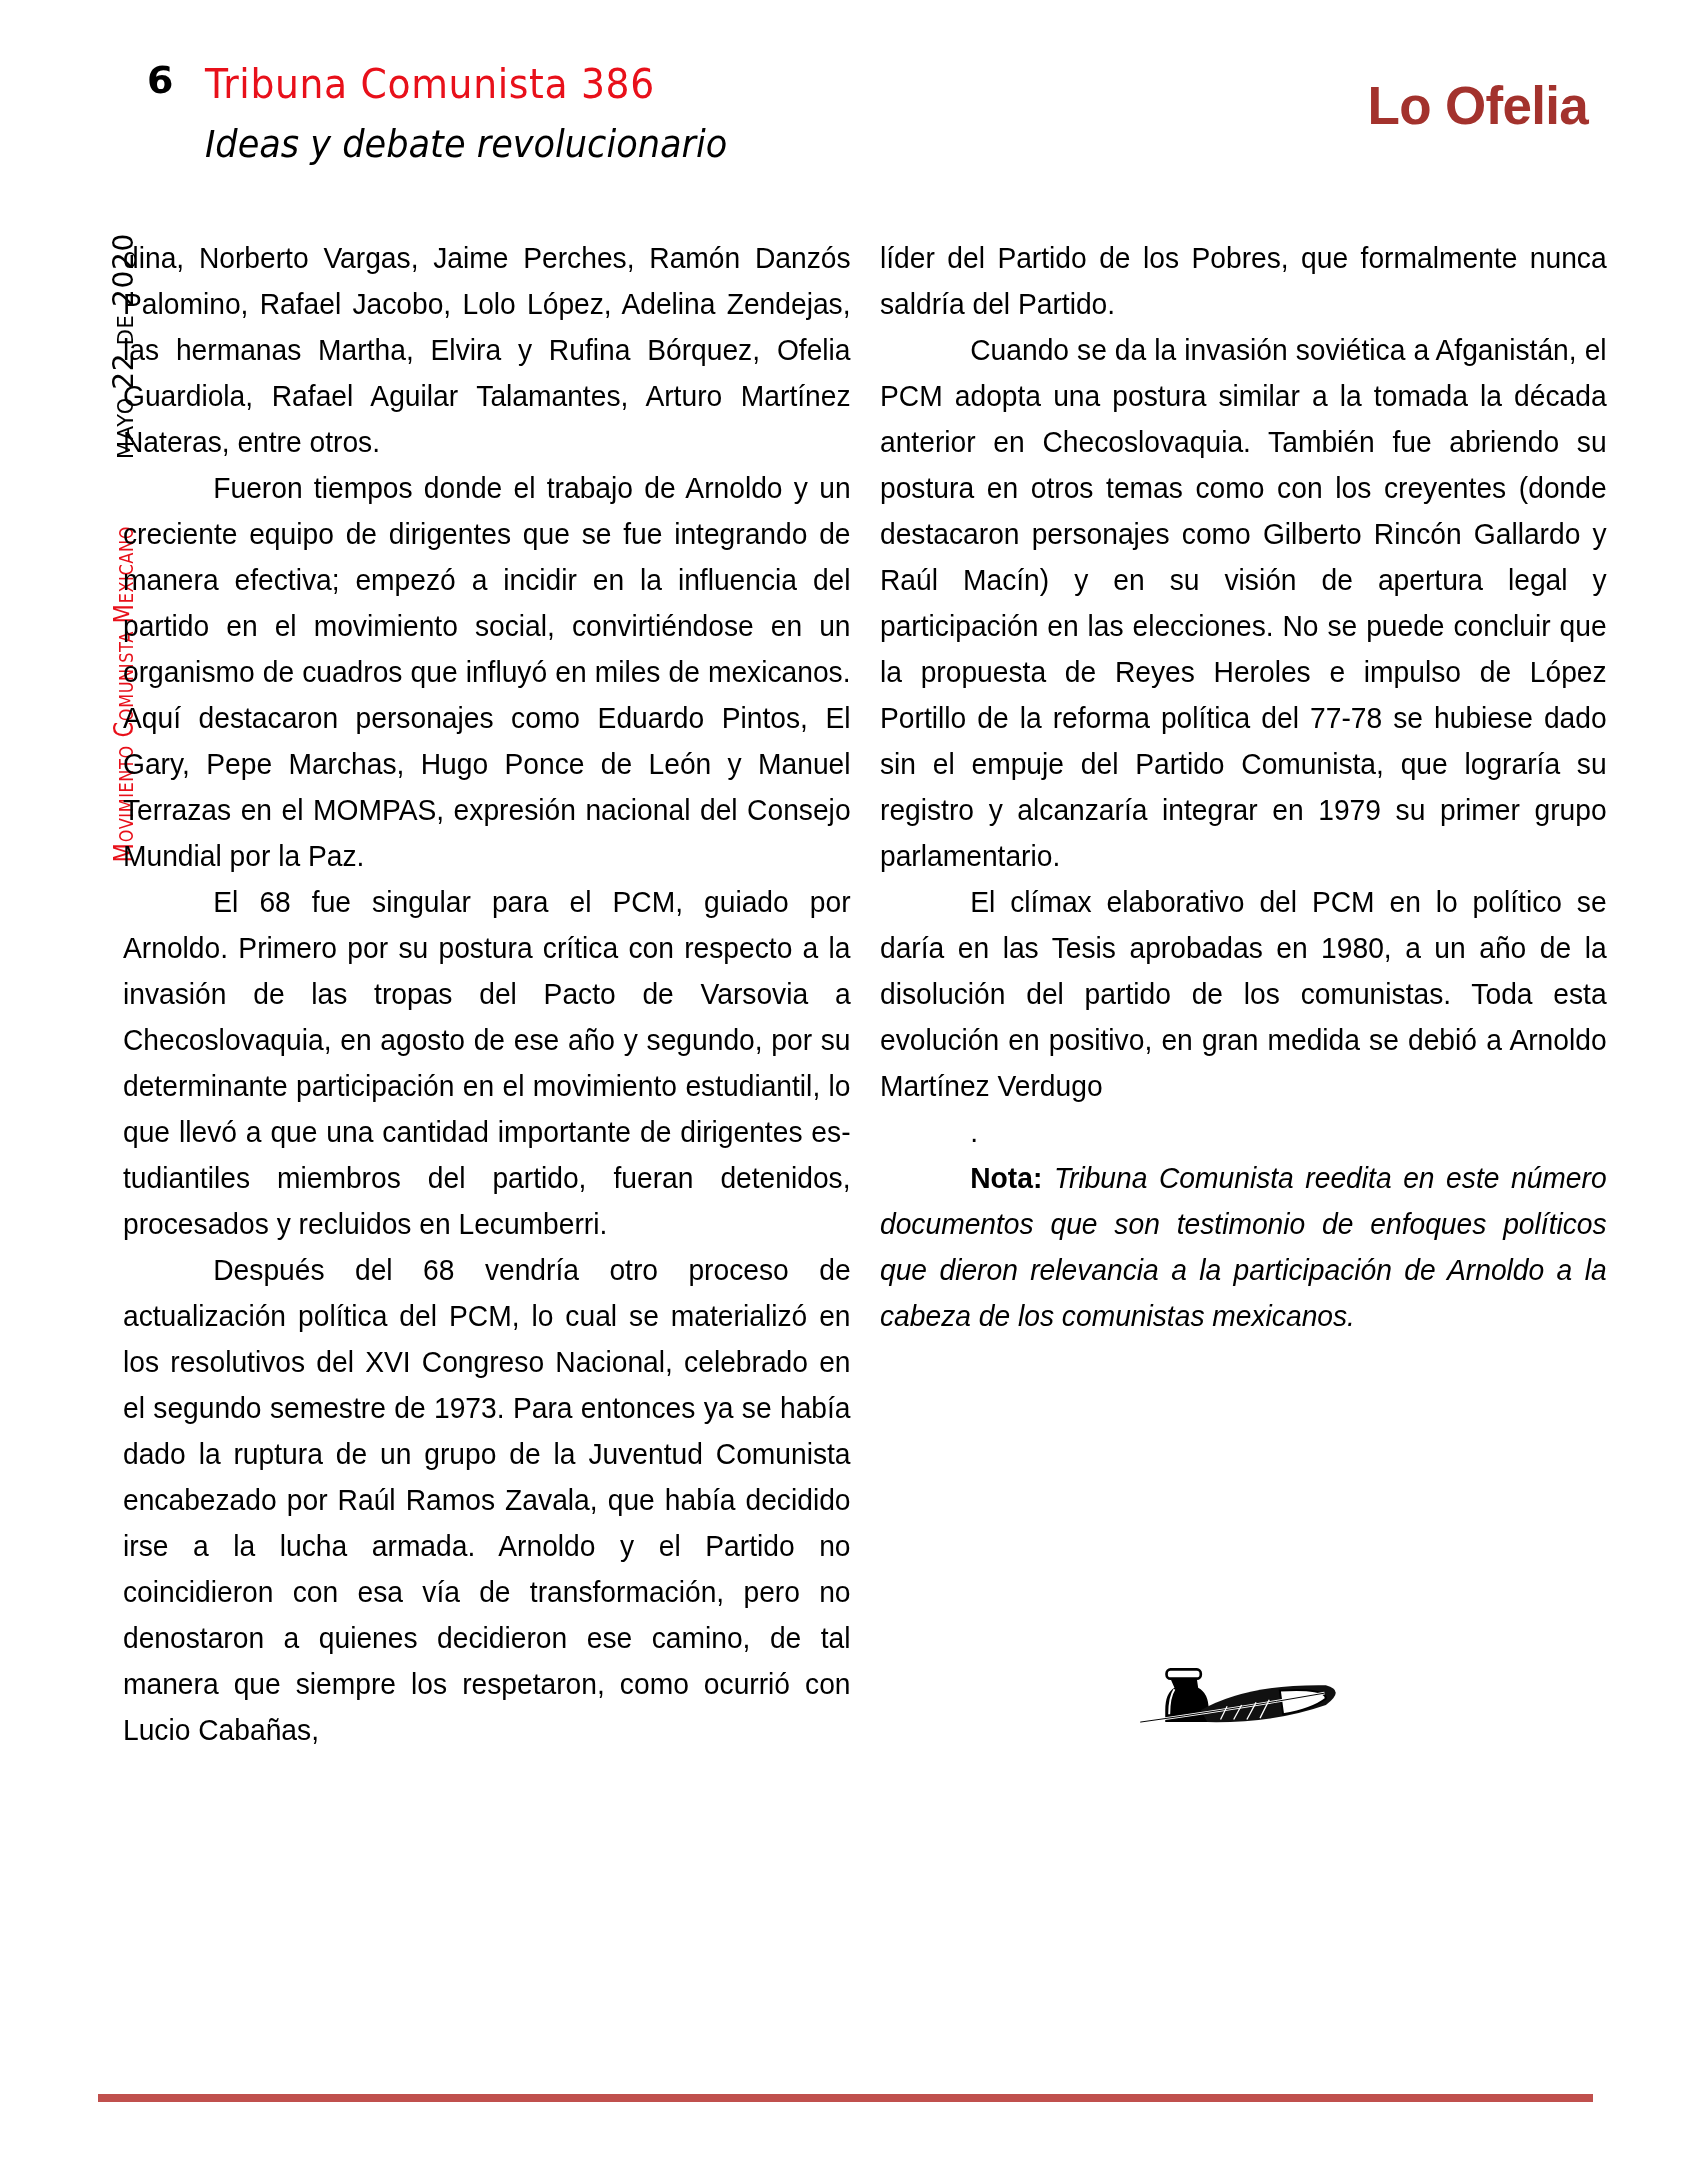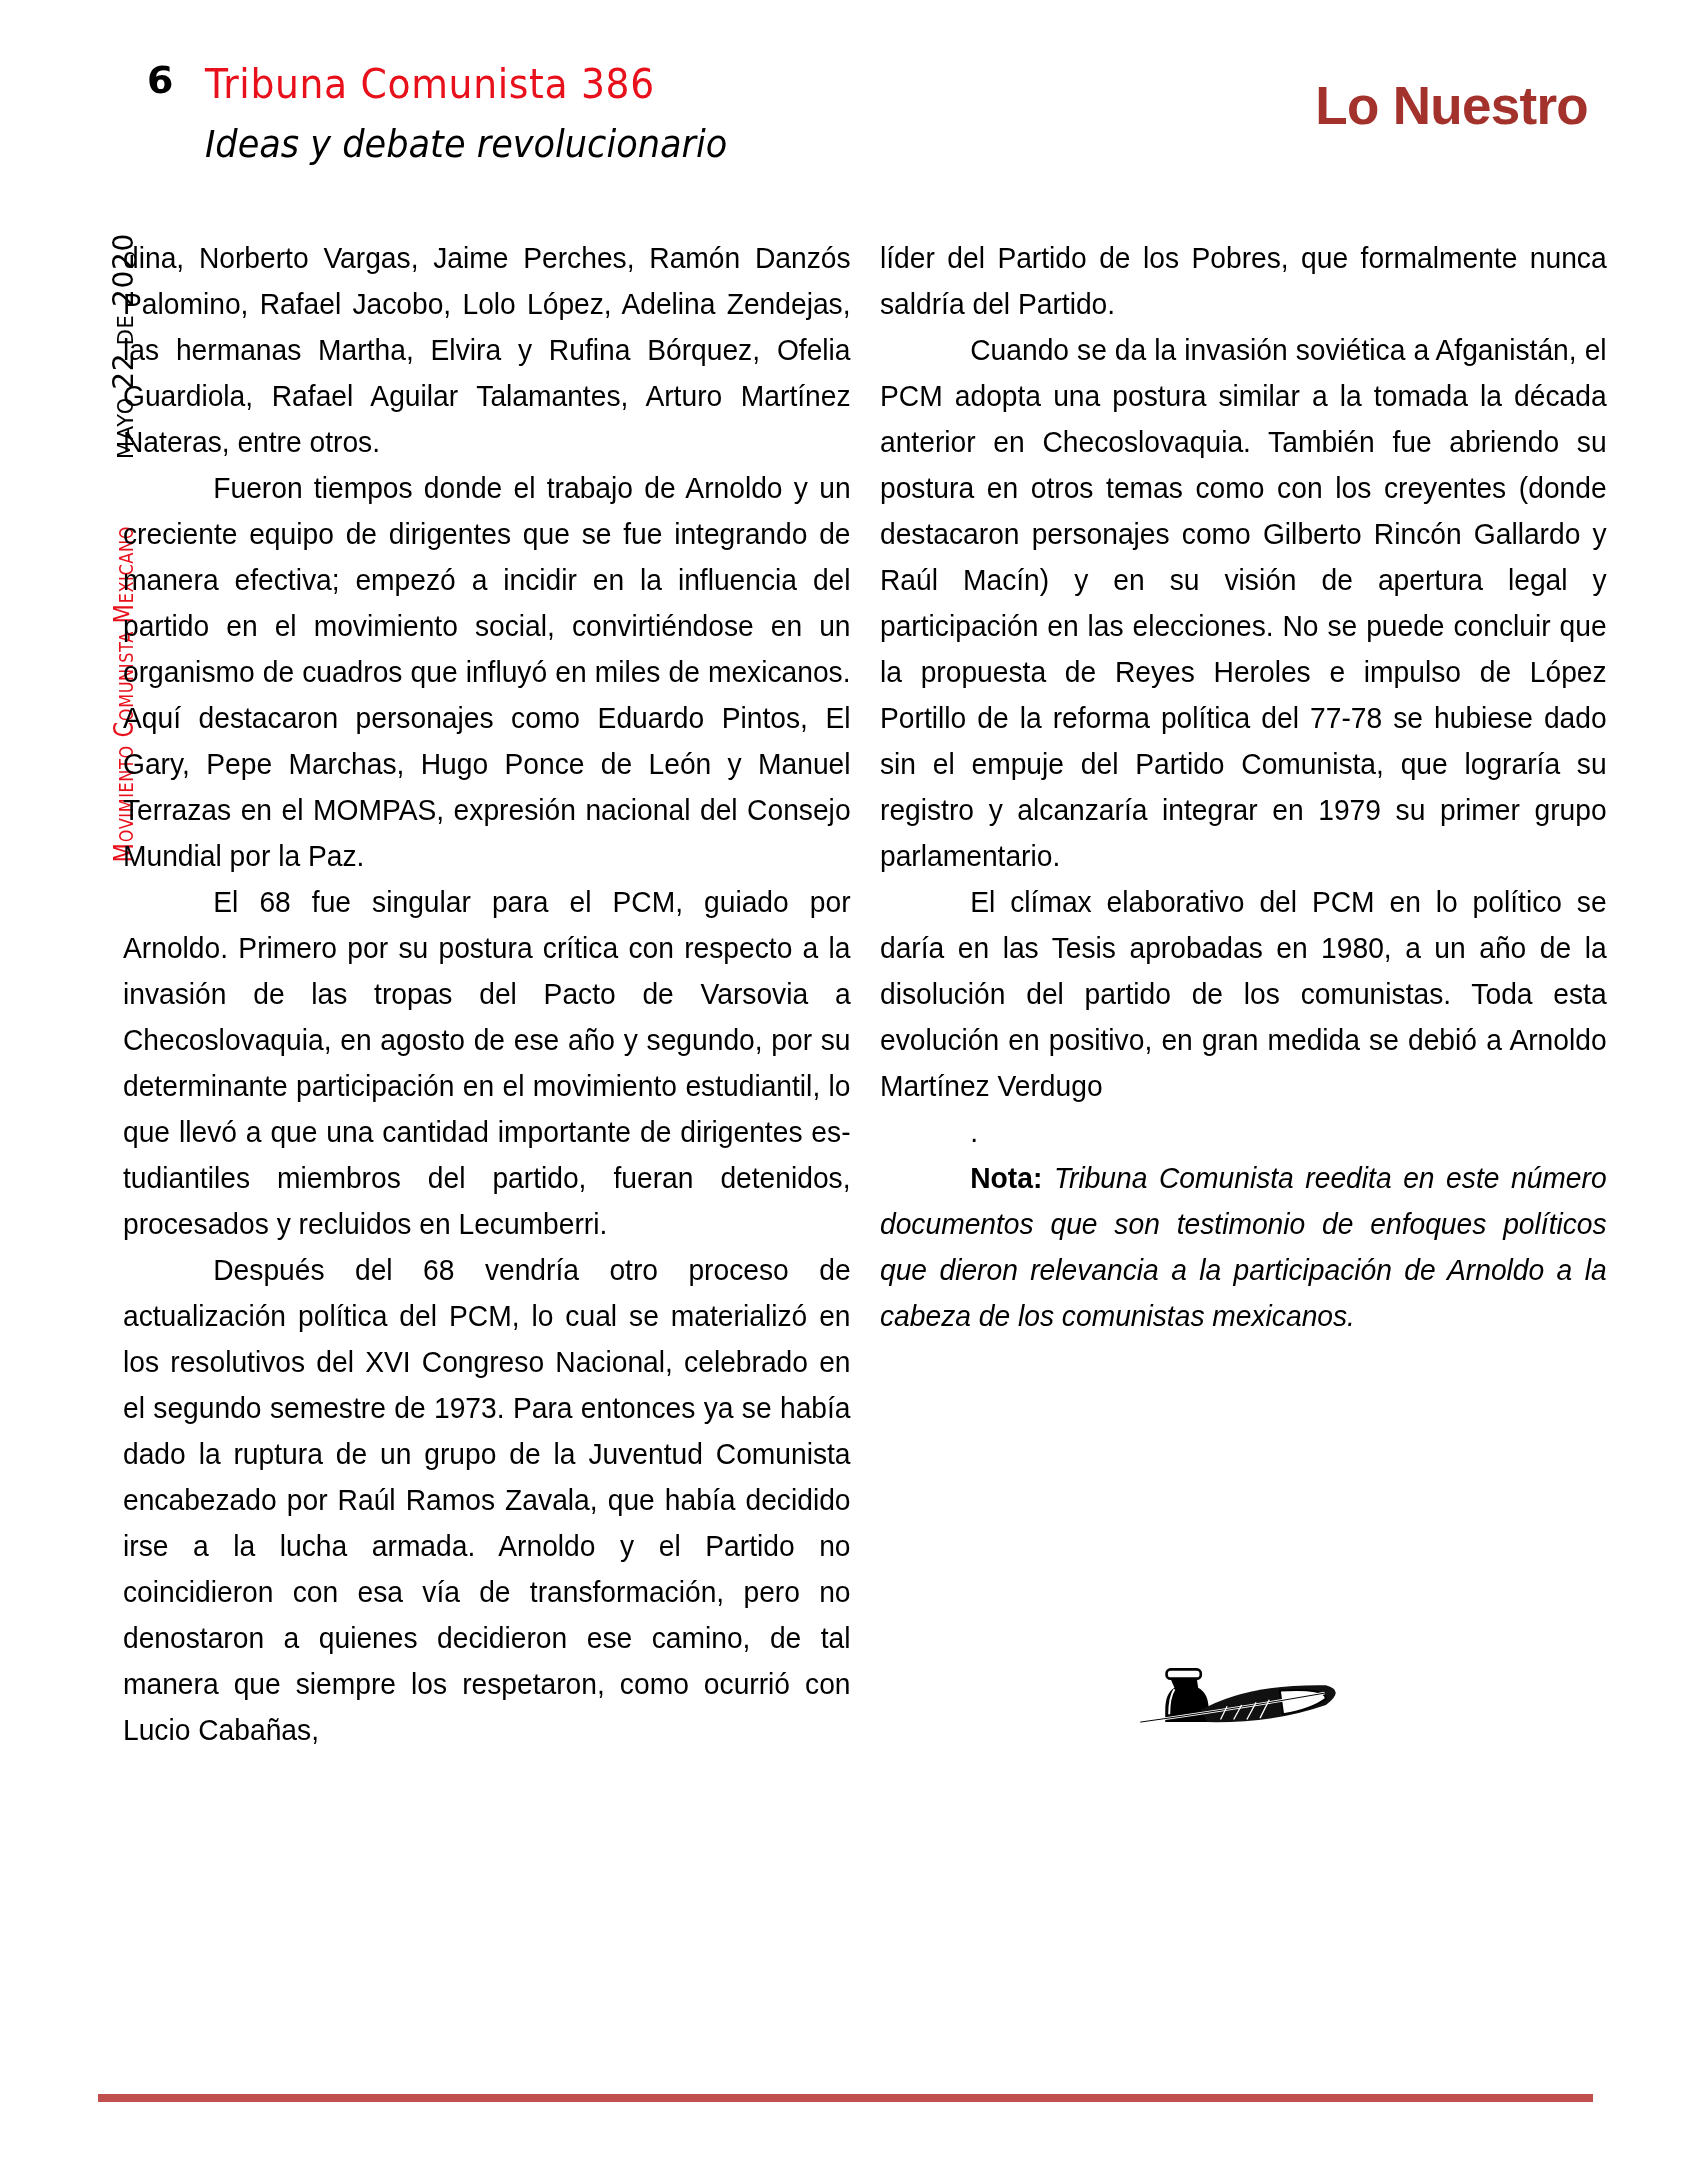--- a/index.html
+++ b/index.html
@@ -142,21 +142,21 @@
       height: 8px;
       background: #c0504d;
     }
   </style>
 </head>
 <body>
 
 <div class="page-number">6</div>
 <div class="pub-title">Tribuna Comunista 386</div>
 <div class="pub-subtitle">Ideas y debate revolucionario</div>
-<div class="section-title">Lo Nuestro</div>
+<div class="section-title">Lo Ofelia</div>
 
 <div class="side-strip">
   <span class="org">Movimiento Comunista Mexicano</span>
   <span class="date">
     <span>MAYO</span>
     <span class="big">22</span>
     <span>DE</span>
     <span class="big">2020</span>
   </span>
 </div>

